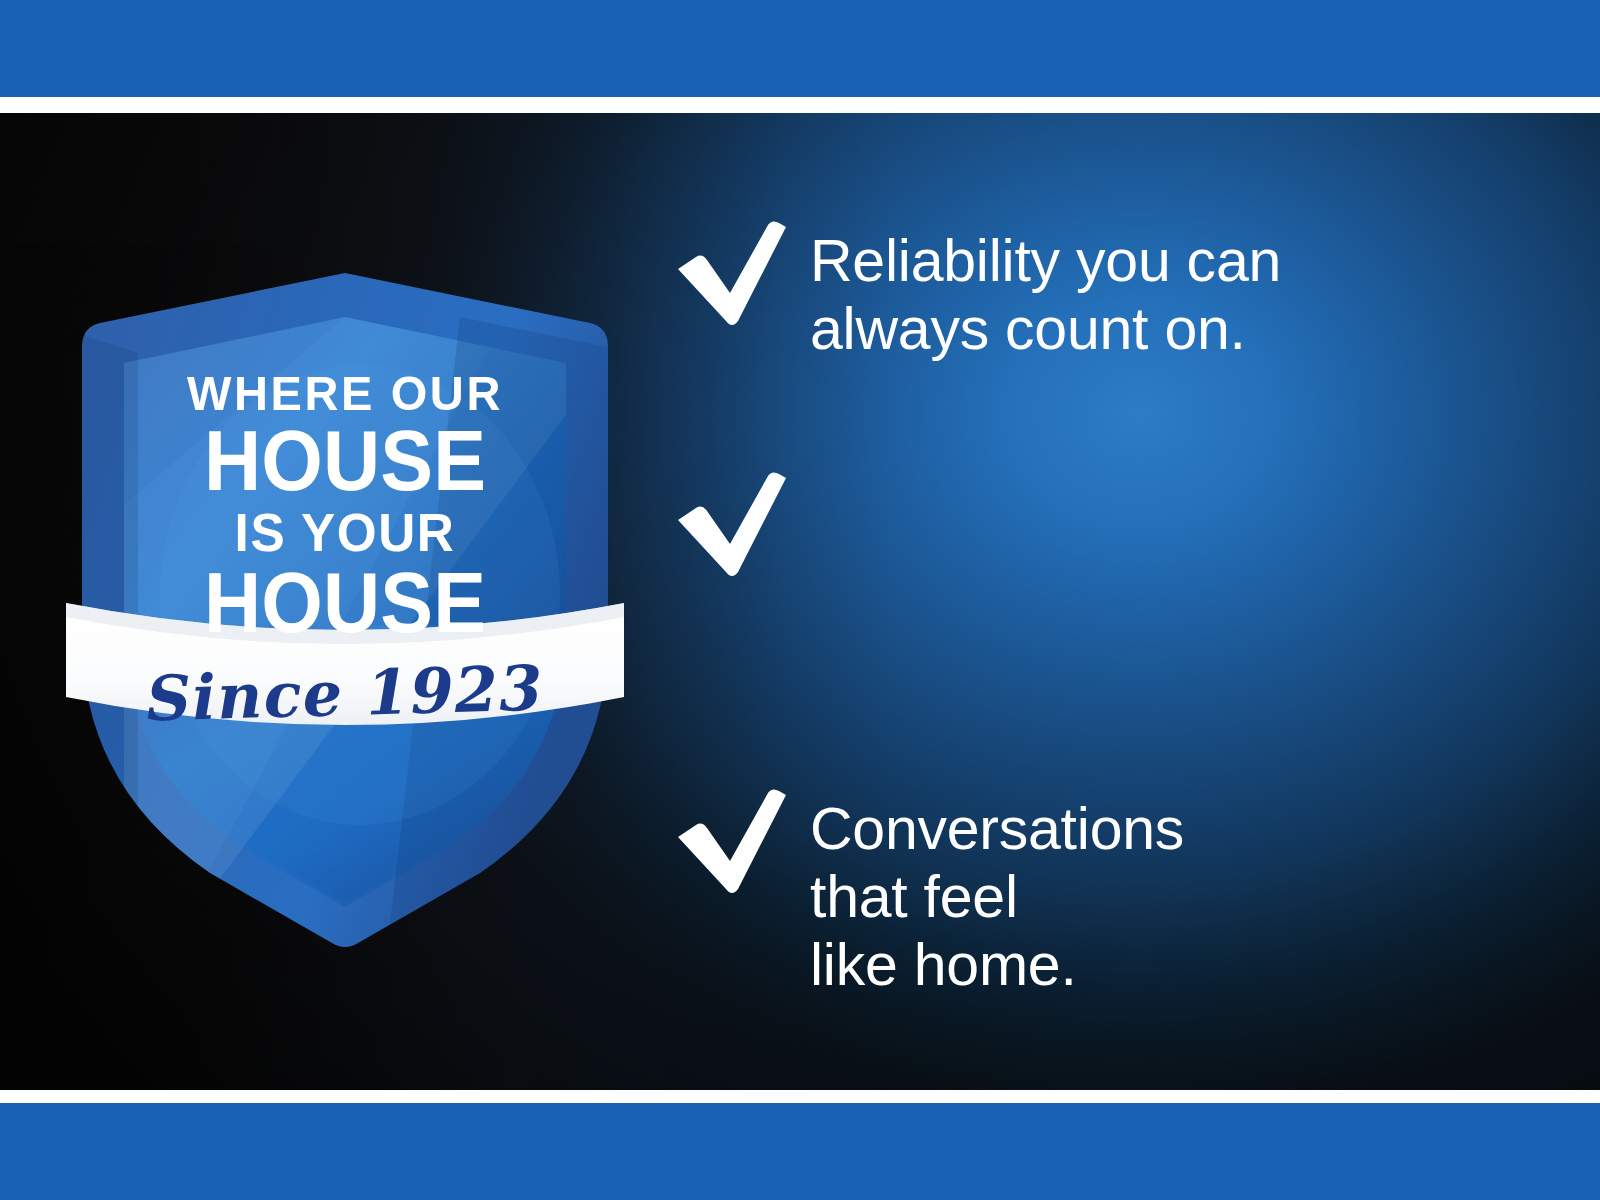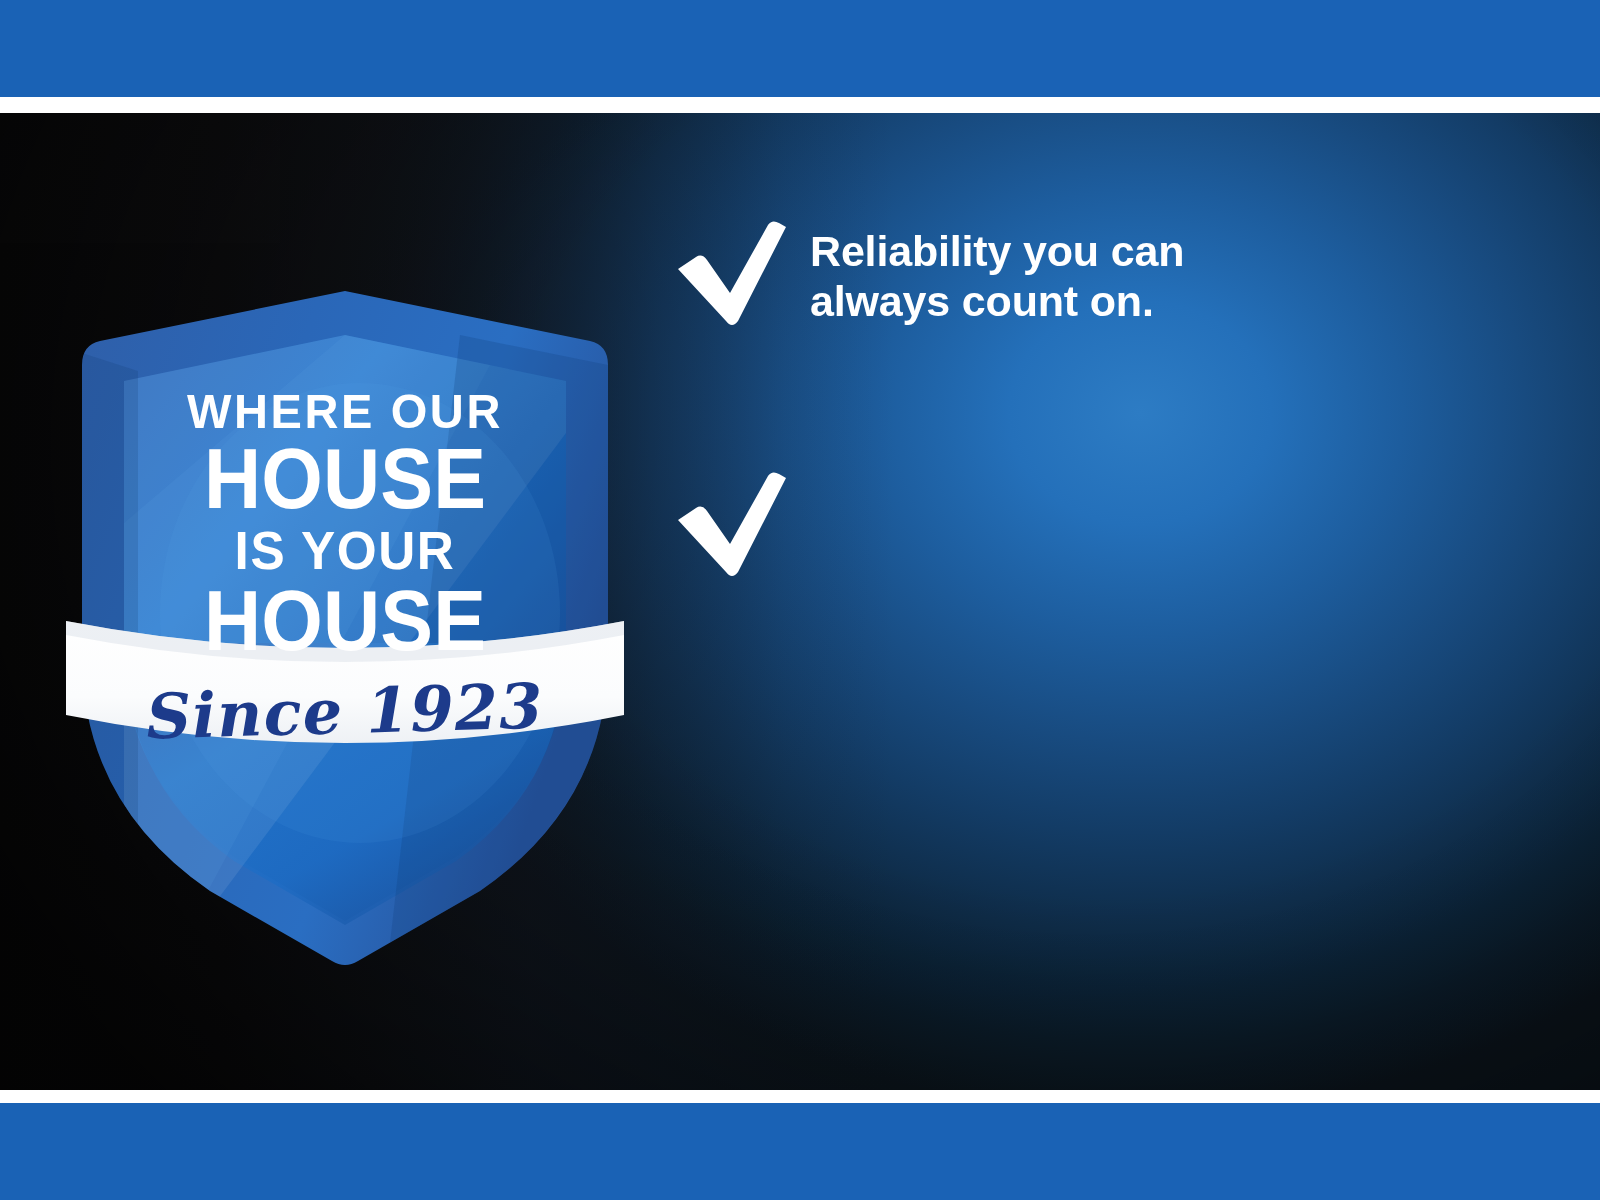--- a/index.html
+++ b/index.html
@@ -81,21 +81,21 @@
     position: absolute;
     inset: -20px;
     opacity: 0.55;
     mix-blend-mode: overlay;
   }
 
   
   #badge {
     position: absolute;
     left: 60px;
-    top: 283px;
+    top: 265px;
     width: 570px;
     height: 690px;
   }
   #badge svg { display: block; width: 100%; height: 100%; }
 
   .logo-line {
     position: absolute;
     width: 100%;
     text-align: center;
     color: #ffffff;
@@ -149,22 +149,22 @@
     flex: 0 0 auto;
     width: 116px;
     height: 112px;
     margin-right: 22px;
   }
   .check-icon svg { display: block; width: 100%; height: 100%; }
 
   .bullet-text {
     color: #ffffff;
     font-family: "Liberation Sans", sans-serif;
-    font-weight: bold;
-    font-size: 43px;
+    font-weight: normal;
+    font-size: 59px;
     line-height: 1.155;
     letter-spacing: -0.004em;
     padding-top: 10px;
     white-space: pre-line;
   }
 </style>
 </head>
 <body>
 
 <div id="canvas">
@@ -297,18 +297,29 @@
 
     <div class="bullet" id="bullet-1">
       <span class="check-icon">
         <svg viewBox="0 0 116 112" xmlns="http://www.w3.org/2000/svg">
           <path d="M 6 52 L 24 40 Q 30 36 35 43 L 58 76 L 96 8 Q 100 2 107 6 L 114 10
                    L 66 104 Q 60 112 54 104 Z" fill="#ffffff"></path>
         </svg>
       </span>
     </div>
 
+    <div class="bullet" id="bullet-2">
+      <span class="check-icon">
+        <svg viewBox="0 0 116 112" xmlns="http://www.w3.org/2000/svg">
+          <path d="M 6 52 L 24 40 Q 30 36 35 43 L 58 76 L 96 8 Q 100 2 107 6 L 114 10
+                   L 66 104 Q 60 112 54 104 Z" fill="#ffffff"></path>
+        </svg>
+      </span>
+      <div class="bullet-text">Conversations
+that feel
+like home.</div>
+    </div>
 
   </div>
 
   <div class="band" id="band-bottom"></div>
 
 </div>
 
 </body></html>

